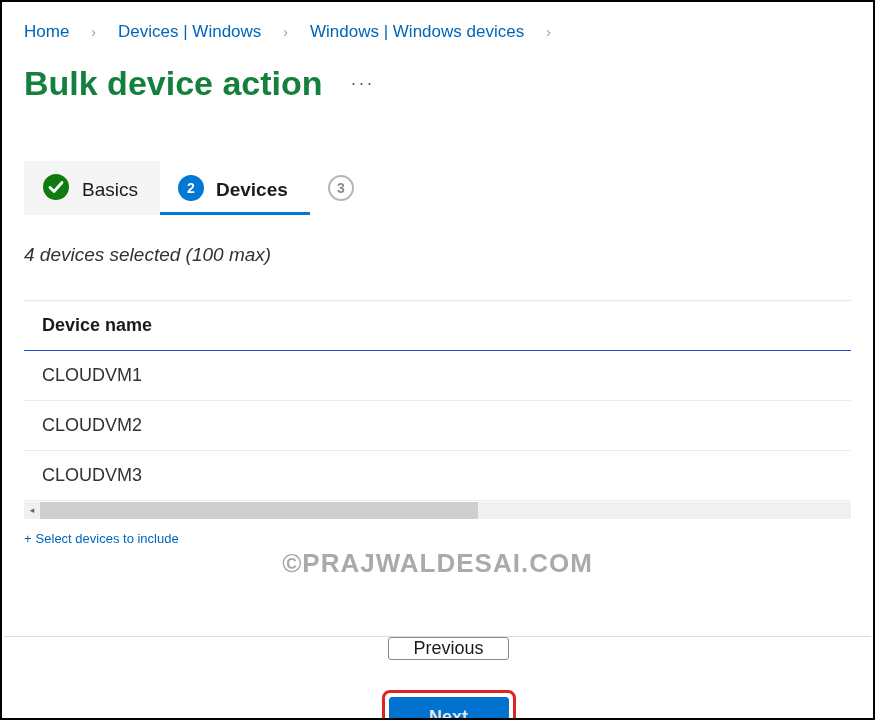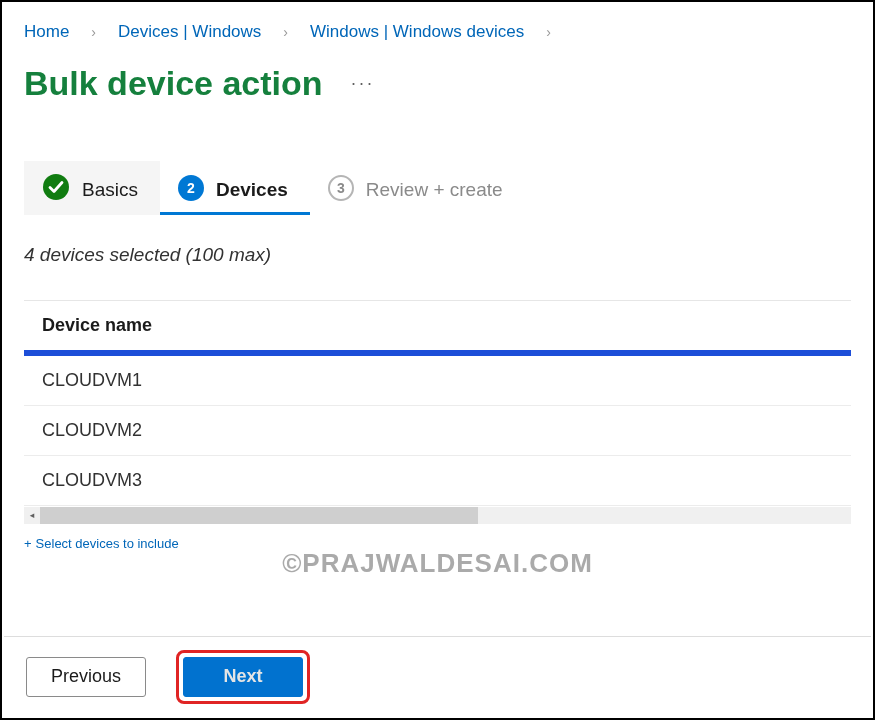--- a/index.html
+++ b/index.html
@@ -97,21 +97,21 @@
   
   .device-table {
     margin-top: 34px;
     border-top: 1px solid #e6e6e6;
   }
   .table-header {
     padding: 14px 18px;
     font-size: 18px;
     font-weight: 700;
     color: #1b1b1b;
-    border-bottom: 6px solid #1d4ed8;
+    border-bottom: 1px solid #1d4ed8;
   }
   .table-row {
     padding: 14px 18px;
     font-size: 18px;
     color: #323232;
     border-bottom: 1px solid #ececec;
     cursor: pointer;
   }
   
   .h-scroll {
@@ -152,20 +152,21 @@
   .footer {
     position: absolute;
     left: 2px; right: 2px; bottom: 2px;
     height: 80px;
     border-top: 1px solid #ddd;
     background: #fff;
     display: flex;
     align-items: center;
     gap: 30px;
     padding-left: 22px;
+    flex-direction: column;
   }
   .btn {
     height: 40px;
     padding: 0 24px;
     font-size: 18px;
     border-radius: 3px;
     cursor: pointer;
     font-family: inherit;
   }
   .btn-secondary {
@@ -228,21 +229,20 @@
           </svg>
       </span>
       <span>Basics</span>
     </div>
     <div class="step current">
       <span class="step-badge">2</span>
       <span>Devices</span>
     </div>
     <div class="step upcoming">
       <span class="step-badge">3</span>
-      <span>Review + create</span>
     </div>
   </div>
 
   <div class="selected-count">4 devices selected (100 max)</div>
 
   <div class="device-table">
     <div class="table-header">Device name</div>
     <div class="table-row">CLOUDVM1</div>
     <div class="table-row">CLOUDVM2</div>
     <div class="table-row">CLOUDVM3</div>

